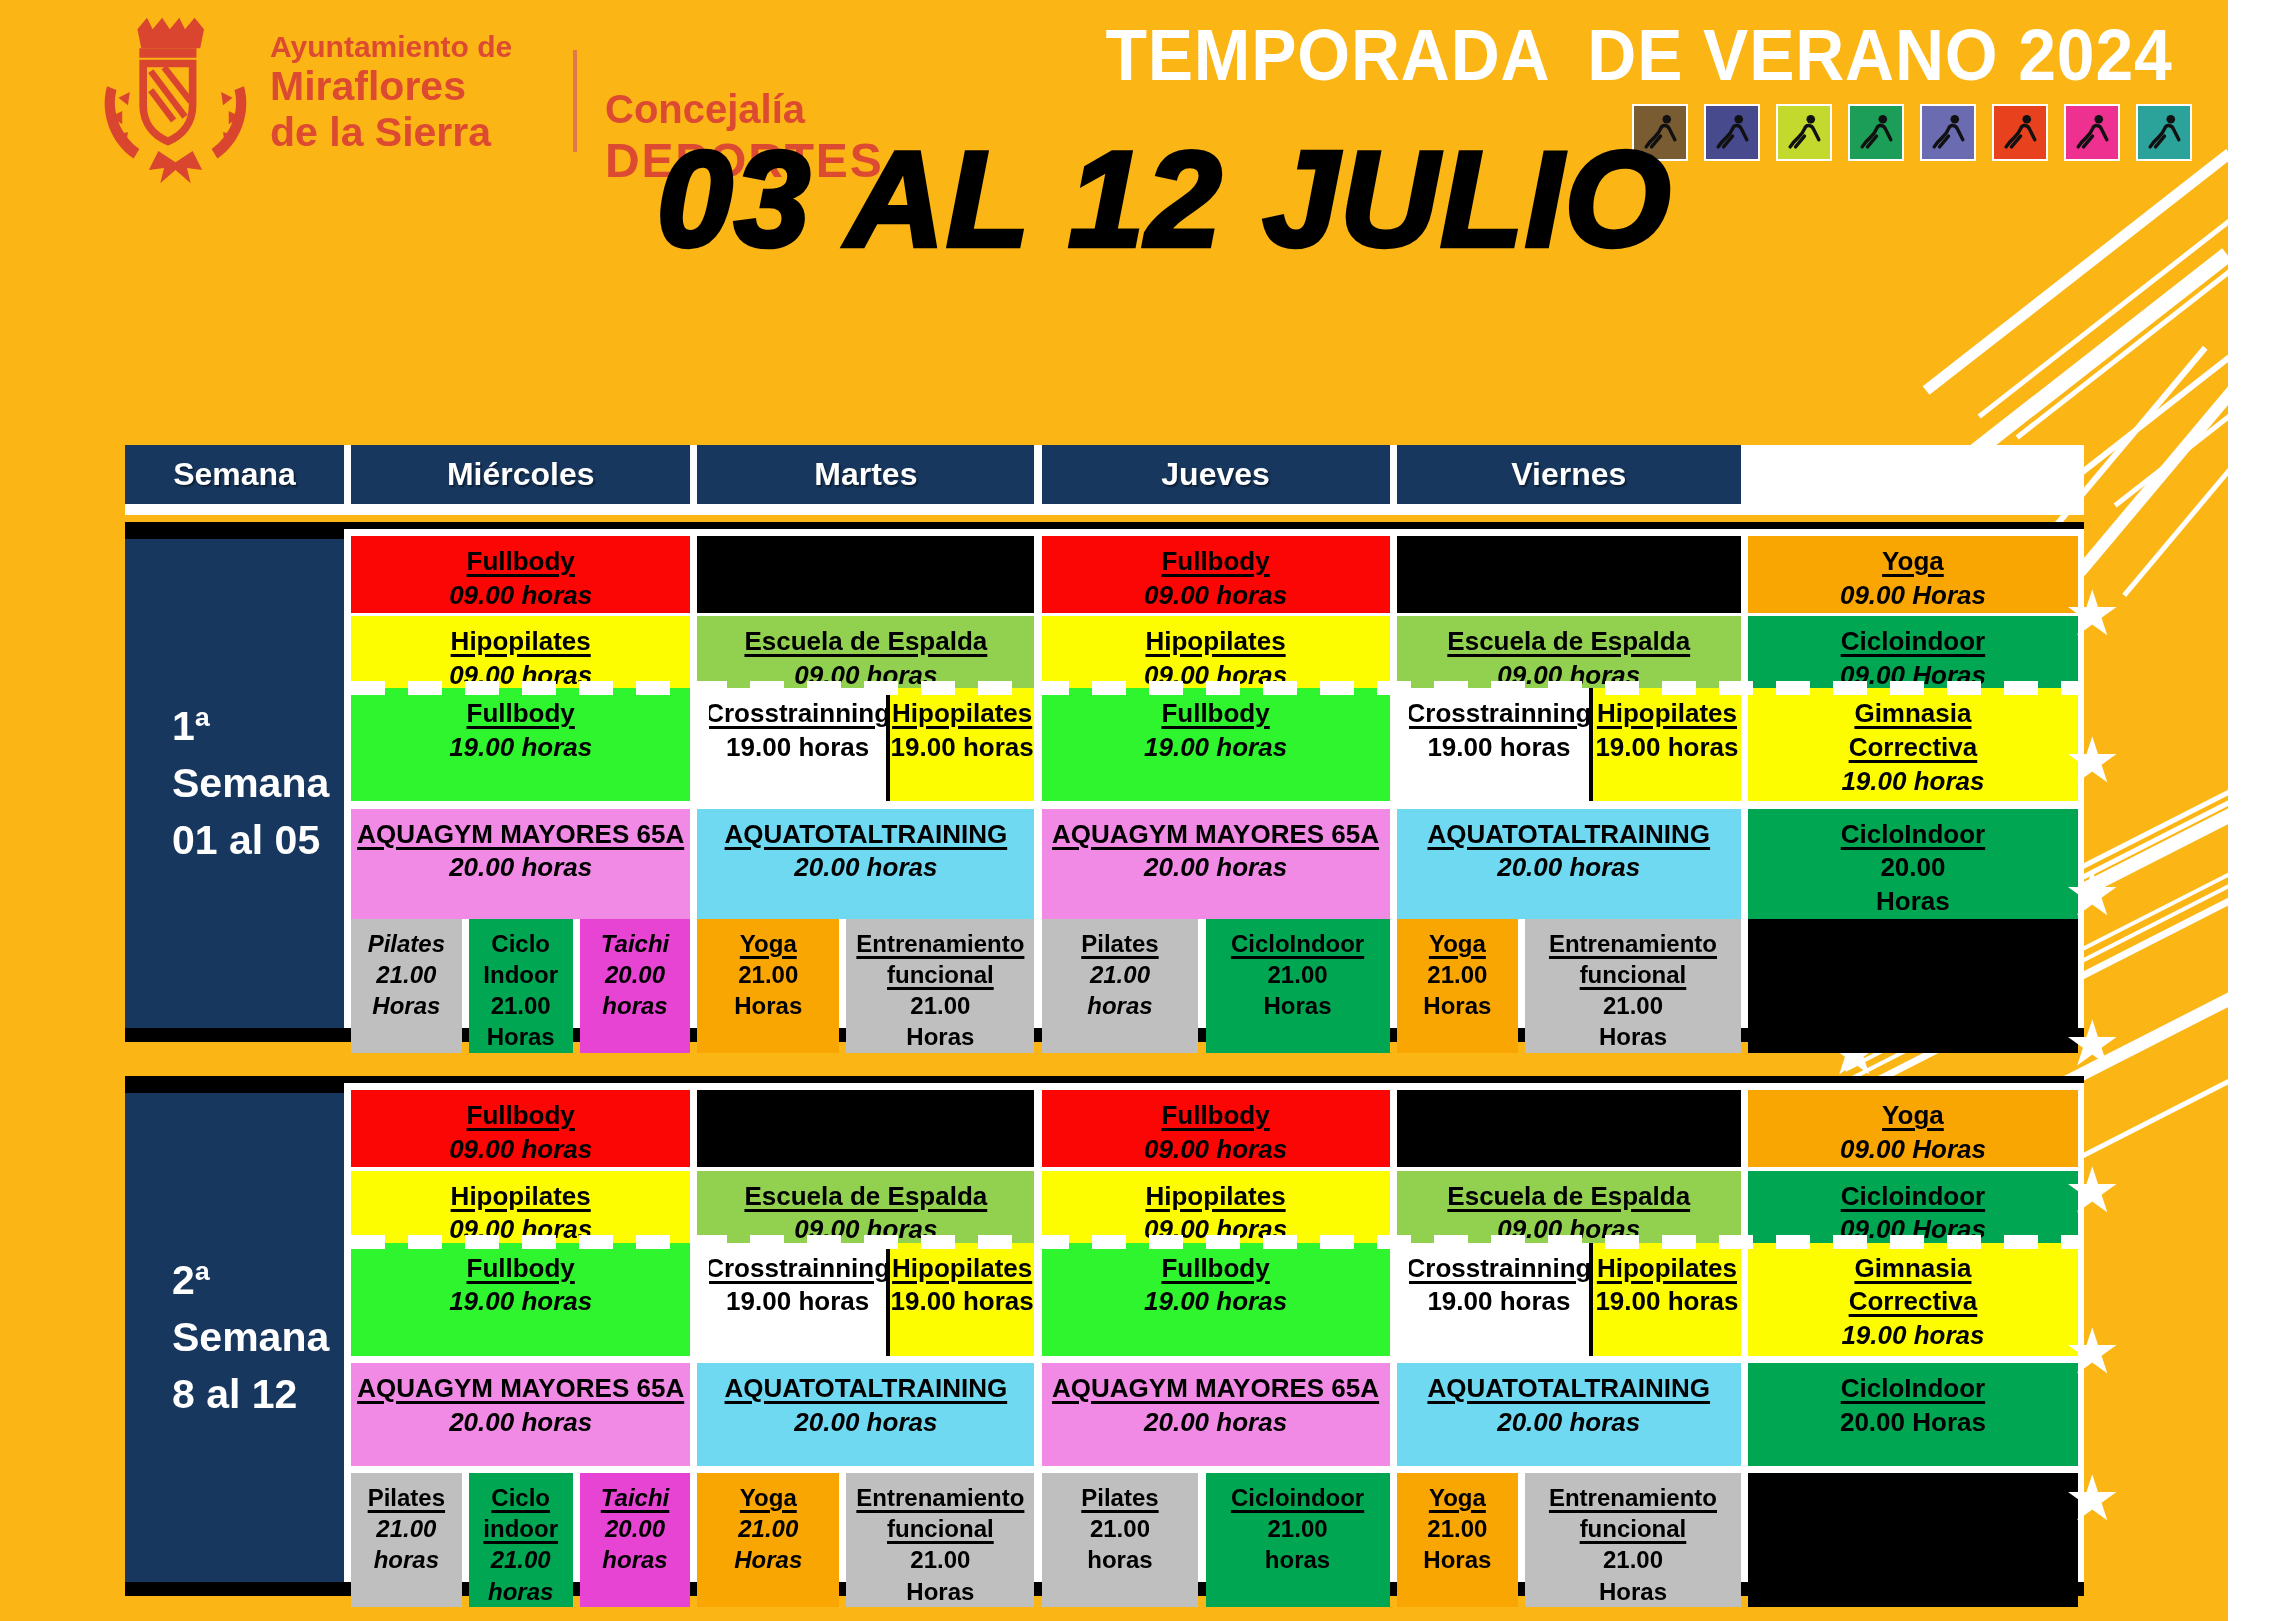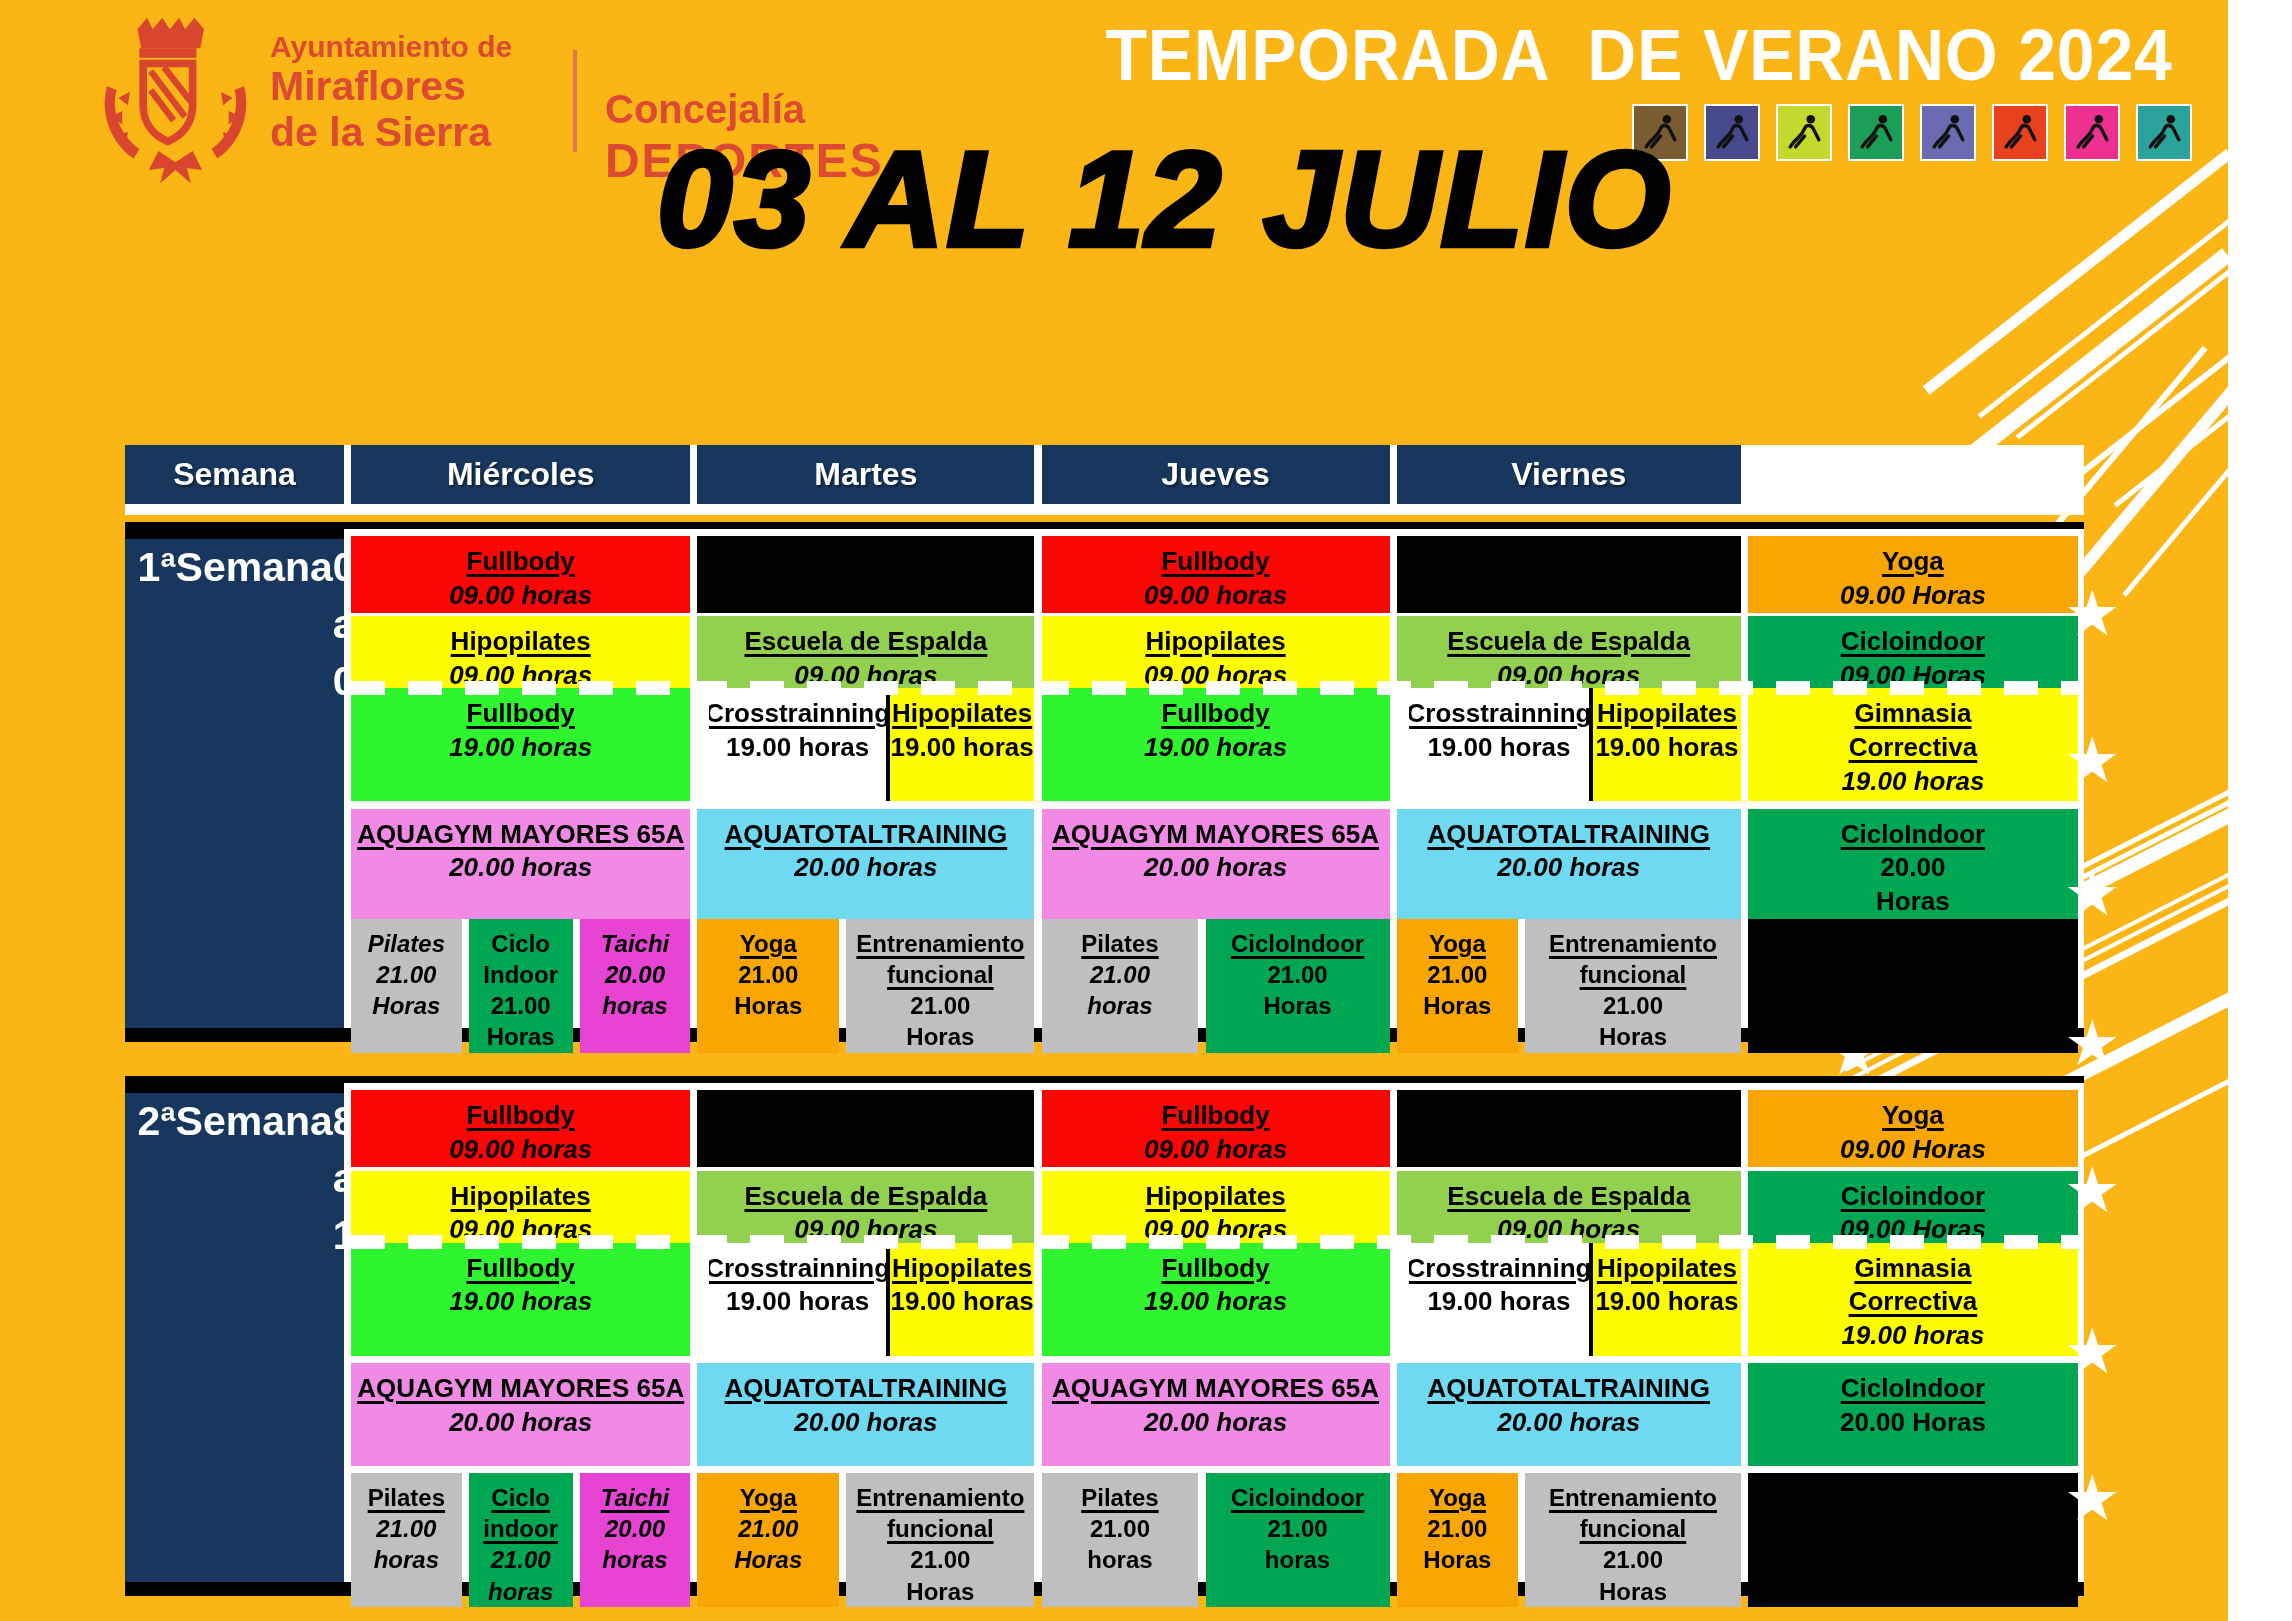--- a/index.html
+++ b/index.html
@@ -36,21 +36,21 @@
   .sched-header{display:grid;grid-template-columns:219px 339px 337px 348px 344px 330px;
       column-gap:7.2px;background:#fff;padding-bottom:10.7px;padding-right:5.4px;}
   .hcell{height:59px;background:#17375e;color:#fff;font-size:32px;font-weight:bold;
       display:flex;align-items:center;justify-content:center;text-shadow:1.8px 1.8px 1.8px rgba(0,0,0,.45);}
   .week{margin-top:7.2px;}
   .week + .week{margin-top:34px;}
   .wk-topbar{height:7.2px;background:#000;}
   .wk-botbar{height:14.3px;background:#000;}
   .wk-body{display:flex;background:#fff;padding-right:5.4px;}
   .wk-label{width:219px;flex:0 0 219px;background:#17375e;border-top:10.7px solid #000;margin-right:7.2px;
-      color:#fff;font-weight:bold;font-size:41px;line-height:57px;display:flex;flex-direction:row;
+      color:#fff;font-weight:bold;font-size:41px;line-height:57px;display:flex;flex-direction:column;
       justify-content:center;padding-left:47px;box-sizing:border-box;}
   .wk-days{flex:1;padding-top:7.2px;}
   .row{display:grid;grid-template-columns:339px 337px 348px 344px 330px;column-gap:7.2px;margin-top:7.2px;
       position:relative;}
   .row:first-child{margin-top:0;}
   .row.dashed{margin-top:0;}
   .row.dashed::before{content:"";position:absolute;top:-7.2px;left:0;right:0;height:13.4px;z-index:5;
       background:repeating-linear-gradient(90deg,#fff 0 34px,transparent 34px 57px);}
   .slot{display:flex;gap:7.2px;}
   .cell{flex:1;display:flex;flex-direction:column;align-items:center;padding-top:9px;box-sizing:border-box;

